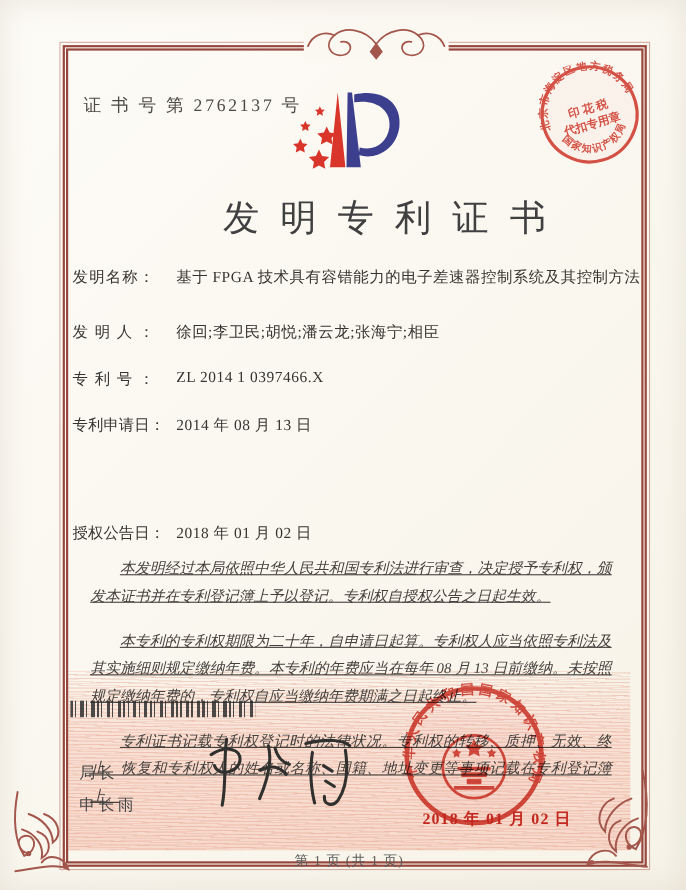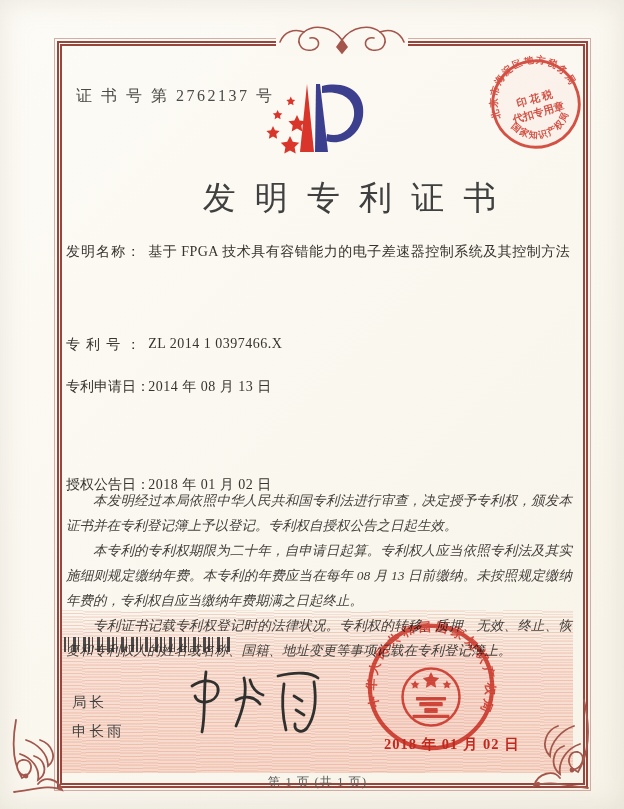--- a/index.html
+++ b/index.html
@@ -15,24 +15,24 @@
     background:
       repeating-linear-gradient(1.5deg, rgba(221,131,102,.20) 0 1px, rgba(0,0,0,0) 1px 3px),
       repeating-linear-gradient(-1deg, rgba(214,120,95,.14) 0 1px, rgba(0,0,0,0) 1px 4px),
       linear-gradient(180deg, rgba(250,233,225,0) 0%, rgba(248,221,209,.85) 35%, rgba(246,215,201,.95) 100%);}
   
   .certno{position:absolute;left:76px;top:86px;font-size:16px;letter-spacing:2.5px;color:#4c4a46;z-index:3;}
   .title{position:absolute;left:57px;top:176px;width:521px;text-align:center;font-size:33px;
          color:#404040;letter-spacing:.58em;text-indent:.58em;font-weight:500;z-index:3;margin-left:32px;}
   .fieldrow{position:absolute;left:66px;width:510px;font-size:14px;color:#37342f;z-index:3;white-space:nowrap;}
   .fieldrow .lab{display:inline-block;width:5.3em;text-align:justify;text-align-last:justify;vertical-align:top;}
-  .fieldrow .val{margin-left:8px;letter-spacing:.5px;text-align:right;}
+  .fieldrow .val{margin-left:20px;letter-spacing:.5px;text-align:right;}
   .bodytext{position:absolute;left:66px;top:488px;width:506px;z-index:3;color:#45403c;
             font-size:13.5px;line-height:25px;text-align:justify;font-style:italic;}
-  .bodytext p{margin:0;text-indent:2em;}
+  .bodytext p{margin:16px;text-indent:2em;text-decoration:underline;}
   .barcode{position:absolute;left:64px;top:637px;width:168px;height:15px;z-index:3;
     background:repeating-linear-gradient(90deg,
       #2e2e2e 0 2px, transparent 2px 4px,
       #2e2e2e 4px 5px, transparent 5px 9px,
       #2e2e2e 9px 12px, transparent 12px 14px,
       #2e2e2e 14px 15px, transparent 15px 19px,
       #2e2e2e 19px 22px, transparent 22px 24px);opacity:.85;}
   .signer{position:absolute;left:72px;z-index:3;font-size:14.5px;letter-spacing:3px;color:#444;
           font-family:"Liberation Sans","DejaVu Sans",sans-serif;}
   .sig-svg{position:absolute;left:182px;top:660px;z-index:4;}
@@ -122,20 +122,23 @@
     </text>
     <text x="50" y="48" text-anchor="middle" font-size="11" font-weight="bold" fill="#cf3a2e">印 花 税</text>
     <text x="50" y="63" text-anchor="middle" font-size="11" font-weight="bold" fill="#cf3a2e">代扣专用章</text>
   </svg>
 
   <div class="title">发明专利证书</div>
 
   <div class="fieldrow" style="top:243px">
     <span class="lab">发明名称：</span><span class="val">基于 FPGA 技术具有容错能力的电子差速器控制系统及其控制方法</span>
   </div>
+  <div class="fieldrow" style="top:293px">
+    <span class="lab">发明人：</span><span class="val">徐回;李卫民;胡悦;潘云龙;张海宁;相臣</span>
+  </div>
   <div class="fieldrow" style="top:336px">
     <span class="lab">专利号：</span><span class="val">ZL 2014 1 0397466.X</span>
   </div>
   <div class="fieldrow" style="top:378px">
     <span class="lab">专利申请日：</span><span class="val">2014 年 08 月 13 日</span>
   </div>
   <div class="fieldrow" style="top:476px">
     <span class="lab">授权公告日：</span><span class="val">2018 年 01 月 02 日</span>
   </div>
 

